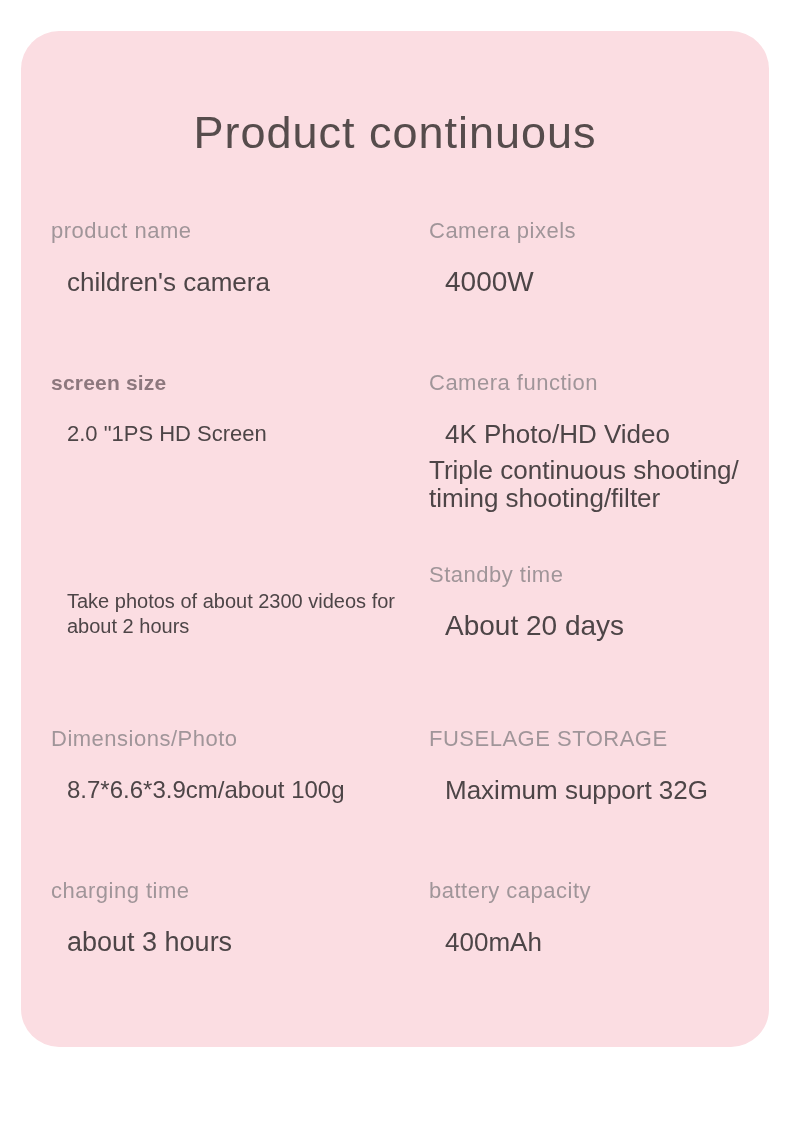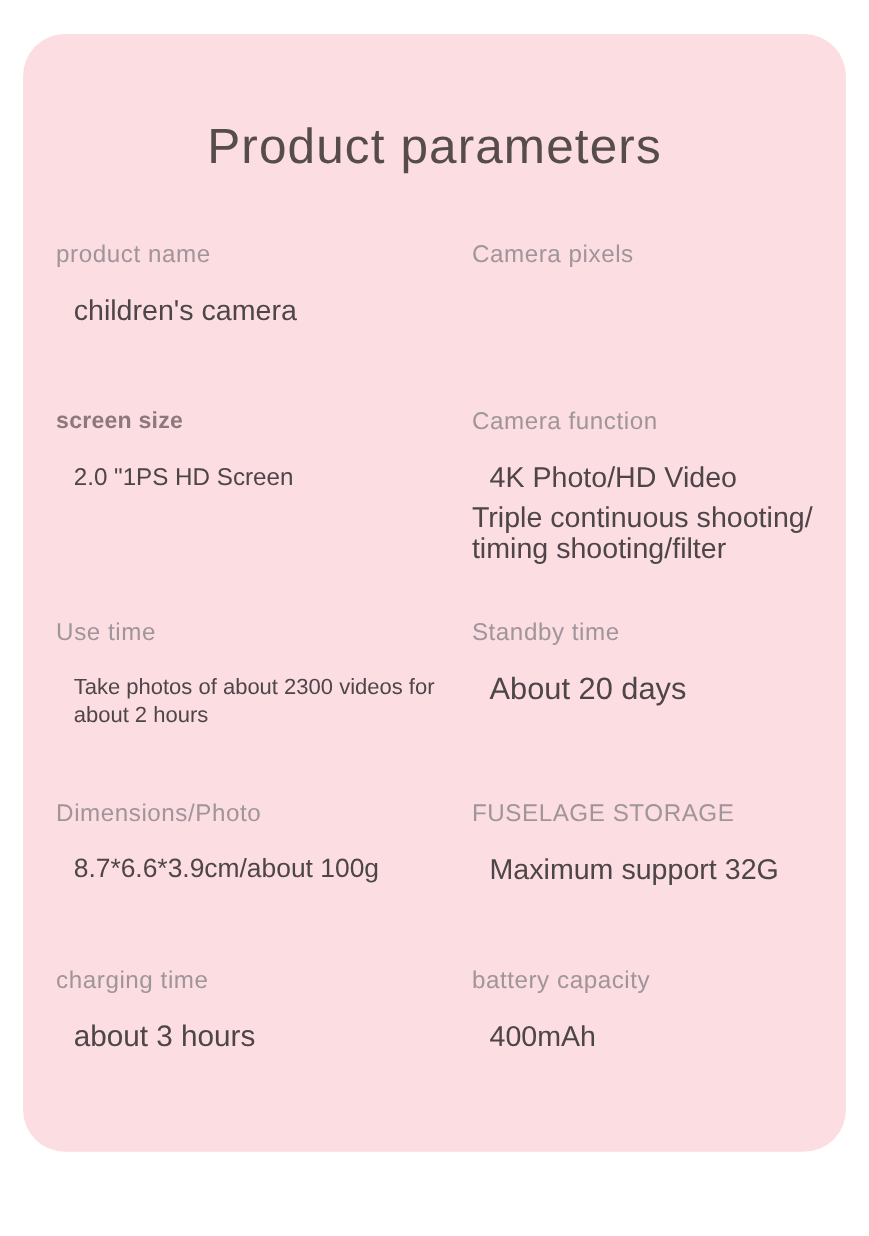--- a/index.html
+++ b/index.html
@@ -78,43 +78,43 @@
     color: #4d4547;
     white-space: pre-line;
   }
 </style>
 </head>
 <body>
 
 <div class="canvas">
   <div class="card">
 
-    <div class="card-title">Product parameters</div>
+    <div class="card-title">Product continuous</div>
 
     <div class="cell col-left row-1">
       <div class="param-label">product name</div>
       <div class="param-value">children's camera</div>
     </div>
     <div class="cell col-right row-1">
       <div class="param-label">Camera pixels</div>
+      <div class="param-value size-28">4000W</div>
     </div>
 
     <div class="cell col-left row-2">
       <div class="param-label strong">screen size</div>
       <div class="param-value size-22">2.0 "1PS HD Screen</div>
     </div>
     <div class="cell col-right row-2">
       <div class="param-label">Camera function</div>
       <div class="param-value">4K Photo/HD Video</div>
       <div class="param-value2">Triple continuous shooting/
 timing shooting/filter</div>
     </div>
 
     <div class="cell col-left row-3">
-      <div class="param-label">Use time</div>
       <div class="param-value size-20">Take photos of about 2300 videos for
 about 2 hours</div>
     </div>
     <div class="cell col-right row-3">
       <div class="param-label">Standby time</div>
       <div class="param-value size-28">About 20 days</div>
     </div>
 
     <div class="cell col-left row-4">
       <div class="param-label">Dimensions/Photo</div>

